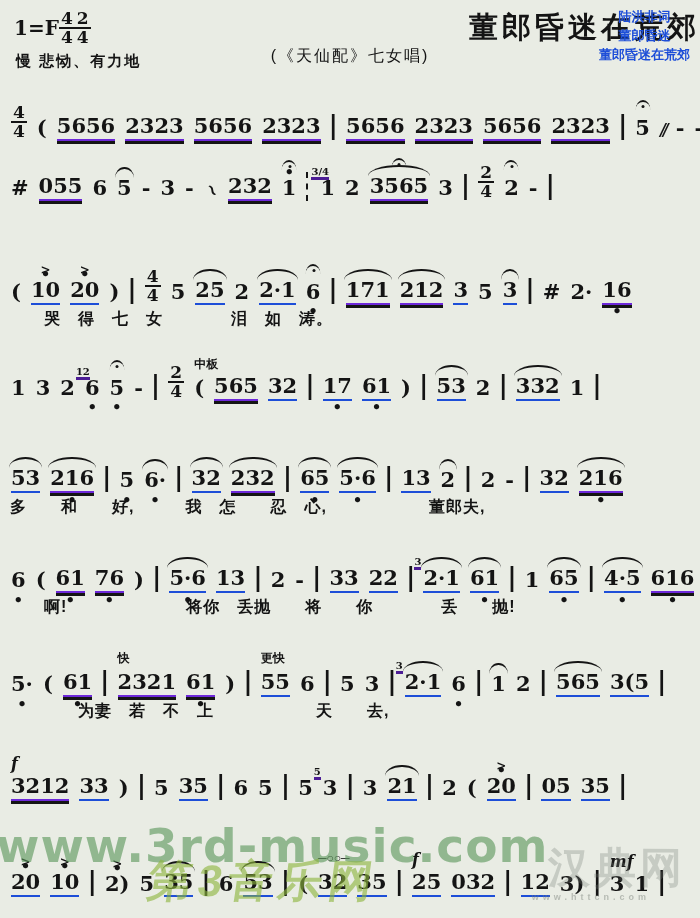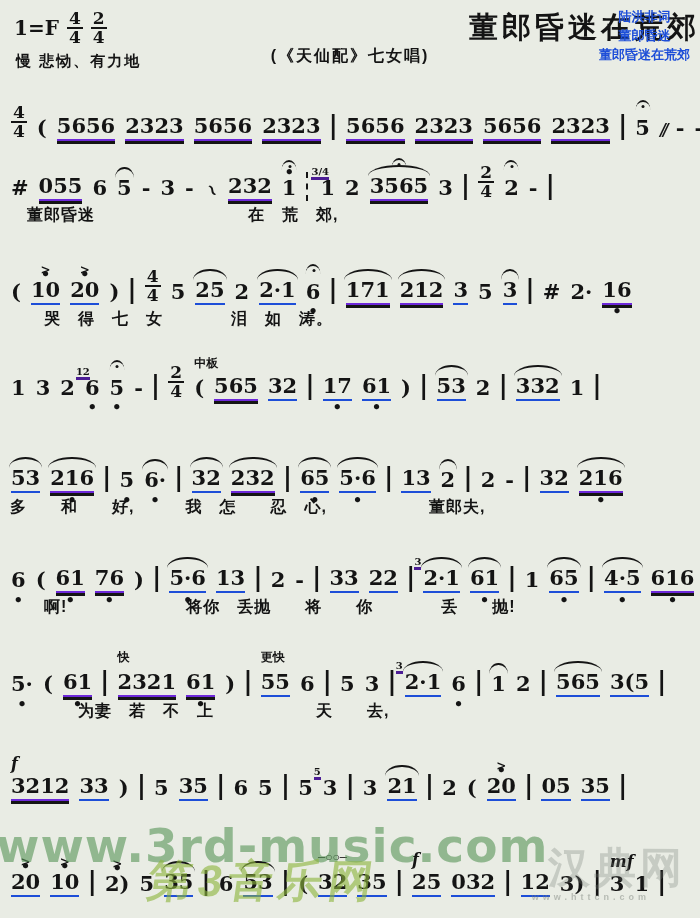--- a/index.html
+++ b/index.html
@@ -1,47 +1,47 @@
 <!DOCTYPE html>
 <html><head>
 <meta charset="utf-8">
 <style>
   html,body{margin:0;padding:0;}
   body{font-family:"Liberation Sans",sans-serif;}
   #sheet{position:relative;width:700px;height:918px;background:#e9ece4;overflow:hidden;color:#141414;}
 
   
   #hdr{position:relative;height:80px;}
-  .keysig{position:absolute;left:14px;top:10px;font-family:"DejaVu Serif",serif;font-weight:bold;font-size:20px;display:flex;align-items:center;gap:8px;text-align:center;}
+  .keysig{position:absolute;left:14px;top:10px;font-family:"DejaVu Serif",serif;font-weight:bold;font-size:20px;display:flex;align-items:center;gap:0;text-align:center;}
   .meterfrac{display:inline-flex;flex-direction:column;align-items:center;font-size:17px;line-height:1.02;}
   .meterfrac b{border-bottom:2px solid #141414;padding:0 2px;}
   .tempo{position:absolute;left:16px;top:52px;font-weight:bold;font-size:15px;letter-spacing:2px;}
   .title{position:absolute;left:0;right:0;top:8px;text-align:right;font-weight:bold;font-size:29px;letter-spacing:4px;}
-  .subtitle{position:absolute;left:0;right:0;top:46px;text-align:center;font-weight:bold;font-size:16px;letter-spacing:2px;}
+  .subtitle{position:absolute;left:0;right:0;top:46px;text-align:center;font-weight:normal;font-size:16px;letter-spacing:2px;}
   .credits{position:absolute;right:10px;top:8px;text-align:center;font-size:13px;font-weight:bold;color:#1d4ed8;line-height:1.45;}
 
   
   #systems{position:relative;padding:4px 6px 0 6px;z-index:1;}
   .sys{position:relative;}
   .mrow{white-space:nowrap;}
   .tok{position:relative;display:inline-block;font-family:"DejaVu Serif",serif;font-weight:bold;font-size:21px;line-height:1;margin:0 5px;padding-top:16px;vertical-align:bottom;}
   .nt{display:inline-block;padding-bottom:3px;}
   .u1 .nt{border-bottom:2px solid #1d4ed8;}
   .u2 .nt{border-bottom:2px solid #6d28d9;box-shadow:0 3px 0 #141414;}
   .bar .nt{font-size:26px;letter-spacing:0;}
   .bar{margin:0 3px;}
   .dbar .nt{border-left:2px dashed #141414;width:2px;color:transparent;height:26px;}
   .grace{position:absolute;top:6px;left:-9px;font-size:10px;border-bottom:3px solid #4c1d95;line-height:1;}
   .acc{position:absolute;top:1px;left:50%;transform:translateX(-50%);font-size:12px;line-height:1;}
   .dhi{position:absolute;top:8px;left:50%;transform:translateX(-50%);font-size:15px;line-height:0.5;}
   .dlo{position:absolute;bottom:-11px;left:50%;transform:translateX(-50%);font-size:15px;line-height:0.5;}
   .ferm{position:absolute;top:-1px;left:50%;transform:translateX(-50%);width:15px;height:8px;border-top:2px solid #141414;border-radius:50% 50% 0 0/100% 100% 0 0;}
   .ferm::after{content:"";position:absolute;left:50%;top:3px;width:3px;height:3px;margin-left:-1px;background:#141414;border-radius:50%;}
   .slurarc{position:absolute;top:6px;left:-2px;right:-2px;height:9px;border-top:2px solid #141414;border-radius:50% 50% 0 0/100% 100% 0 0;}
-  .lbl{position:absolute;top:-3px;left:0;font-family:Liberation Mono, monospace;font-size:12px;font-weight:bold;white-space:nowrap;line-height:1;}
+  .lbl{position:absolute;top:-3px;left:0;font-family:Liberation Serif, serif;font-size:12px;font-weight:bold;white-space:nowrap;line-height:1;}
   .lbl.dyn{font-family:"DejaVu Serif",serif;font-style:italic;font-size:16px;}
   .trem .nt{font-style:italic;letter-spacing:-3px;font-size:16px;}
   .gliss .nt{display:inline-block;transform:rotate(62deg);font-size:17px;}
   .lyr{font-weight:bold;font-size:16px;white-space:pre;margin:4px 0 0 4px;letter-spacing:1px;}
 
   
   .wm{position:absolute;pointer-events:none;z-index:2;font-weight:bold;}
   #wm-url{left:-4px;top:818px;font-size:47px;letter-spacing:1px;color:rgba(86,148,86,.60);font-family:"DejaVu Sans",sans-serif;}
   #wm-cn{left:148px;top:852px;font-size:44px;letter-spacing:6px;color:rgba(141,181,62,.62);transform:skewX(-8deg);}
   #wm-hd{right:14px;top:840px;font-size:42px;letter-spacing:4px;color:rgba(120,126,120,.30);}
@@ -79,21 +79,20 @@
         <div class="mrow"><span class="tok u0"><span class="meterfrac">
               <b>4</b>
               <span>4</span>
             </span></span><span class="tok u0"><span class="nt">(</span></span><span class="tok u2"><span class="nt">5656</span></span><span class="tok u2"><span class="nt">2323</span></span><span class="tok u2"><span class="nt">5656</span></span><span class="tok u2"><span class="nt">2323</span></span><span class="tok u0 bar"><span class="nt">|</span></span><span class="tok u2"><span class="nt">5656</span></span><span class="tok u2"><span class="nt">2323</span></span><span class="tok u2"><span class="nt">5656</span></span><span class="tok u2"><span class="nt">2323</span></span><span class="tok u0 bar"><span class="nt">|</span></span><span class="tok u0"><span class="nt">5</span><span class="ferm"></span></span><span class="tok u0 trem"><span class="nt">//</span></span><span class="tok u0"><span class="nt">-</span></span><span class="tok u0"><span class="nt">-</span></span></div>
       </div>
       <div class="sys" style="height: 104px;">
         <div class="mrow"><span class="tok u0"><span class="nt">#</span></span><span class="tok u2"><span class="nt">055</span></span><span class="tok u0"><span class="nt">6</span></span><span class="tok u0"><span class="nt">5</span><span class="slurarc"></span></span><span class="tok u0"><span class="nt">-</span></span><span class="tok u0"><span class="nt">3</span></span><span class="tok u0"><span class="nt">-</span></span><span class="tok u0 gliss"><span class="nt">~</span></span><span class="tok u2"><span class="nt">232</span></span><span class="tok u0"><span class="nt">1</span><span class="ferm"></span><span class="dhi">•</span></span><span class="tok u0 dbar"><span class="nt">┆</span></span><span class="tok u0"><span class="grace">3/4</span><span class="nt">1</span></span><span class="tok u0"><span class="nt">2</span></span><span class="tok u2"><span class="nt">3565</span><span class="ferm"></span><span class="slurarc"></span></span><span class="tok u0"><span class="nt">3</span></span><span class="tok u0 bar"><span class="nt">|</span></span><span class="tok u0"><span class="meterfrac">
               <b>2</b>
               <span>4</span>
             </span></span><span class="tok u0"><span class="nt">2</span><span class="ferm"></span></span><span class="tok u0"><span class="nt">-</span></span><span class="tok u0 bar"><span class="nt">|</span></span></div>
-        <div class="lyr">　董郎昏迷　　　　　　　　　在　荒　郊,</div>
       </div>
       <div class="sys" style="height: 96px;">
         <div class="mrow"><span class="tok u0"><span class="nt">(</span></span><span class="tok u1"><span class="nt">10</span><span class="acc">&gt;</span><span class="dhi">•</span></span><span class="tok u1"><span class="nt">20</span><span class="acc">&gt;</span><span class="dhi">•</span></span><span class="tok u0"><span class="nt">)</span></span><span class="tok u0 bar"><span class="nt">|</span></span><span class="tok u0"><span class="meterfrac">
               <b>4</b>
               <span>4</span>
             </span></span><span class="tok u0"><span class="nt">5</span></span><span class="tok u1"><span class="nt">25</span><span class="slurarc"></span></span><span class="tok u0"><span class="nt">2</span></span><span class="tok u1"><span class="nt">2·1</span><span class="slurarc"></span></span><span class="tok u0"><span class="nt">6</span><span class="ferm"></span><span class="dlo">•</span></span><span class="tok u0 bar"><span class="nt">|</span></span><span class="tok u2"><span class="nt">171</span><span class="slurarc"></span></span><span class="tok u2"><span class="nt">212</span><span class="slurarc"></span></span><span class="tok u1"><span class="nt">3</span></span><span class="tok u0"><span class="nt">5</span></span><span class="tok u1"><span class="nt">3</span><span class="slurarc"></span></span><span class="tok u0 bar"><span class="nt">|</span></span><span class="tok u0"><span class="nt">#</span></span><span class="tok u0"><span class="nt">2·</span></span><span class="tok u2"><span class="nt">16</span><span class="dlo">•</span></span></div>
         <div class="lyr">　　哭　得　七　女　　　　泪　如　涛。</div>
       </div>
       <div class="sys" style="height: 104px;">
         <div class="mrow"><span class="tok u0"><span class="nt">1</span></span><span class="tok u0"><span class="nt">3</span></span><span class="tok u0"><span class="nt">2</span></span><span class="tok u0"><span class="grace">12</span><span class="nt">6</span><span class="dlo">•</span></span><span class="tok u0"><span class="nt">5</span><span class="ferm"></span><span class="dlo">•</span></span><span class="tok u0"><span class="nt">-</span></span><span class="tok u0 bar"><span class="nt">|</span></span><span class="tok u0"><span class="meterfrac">

